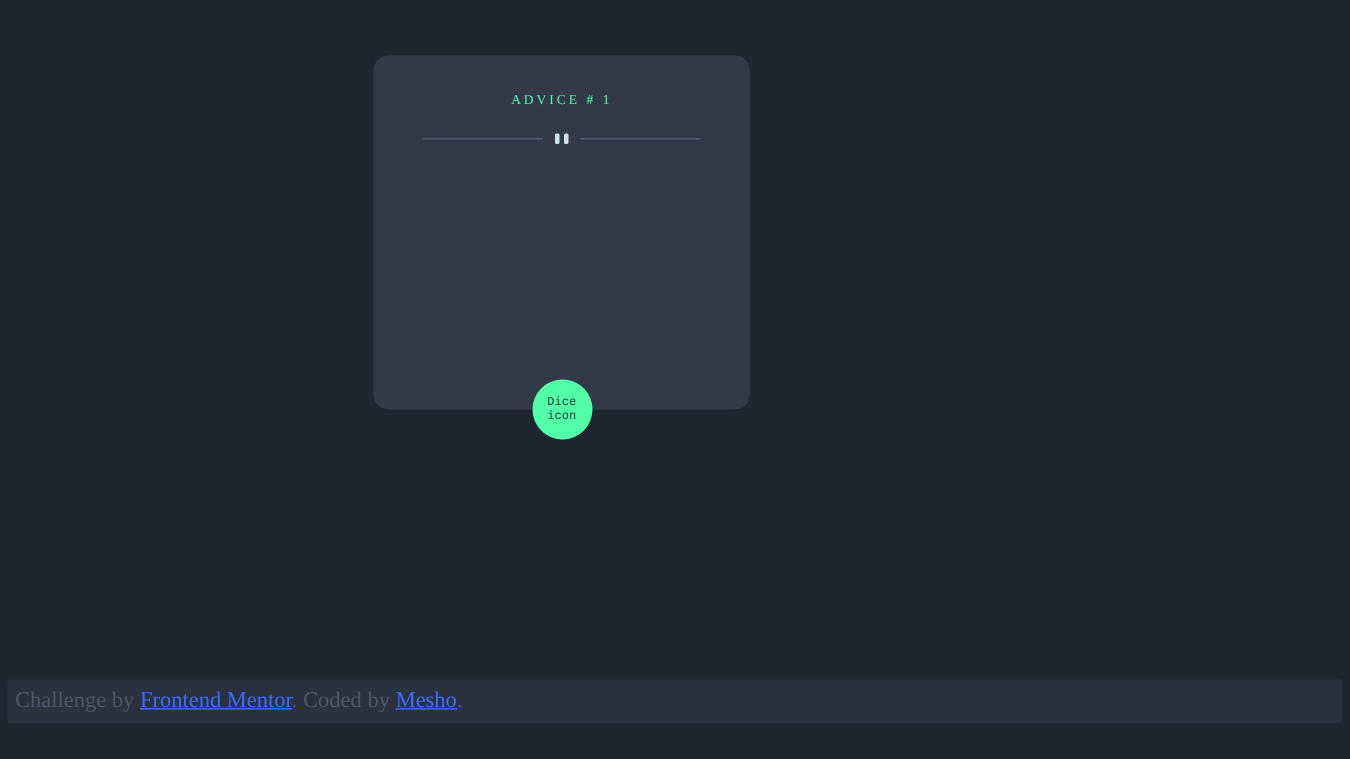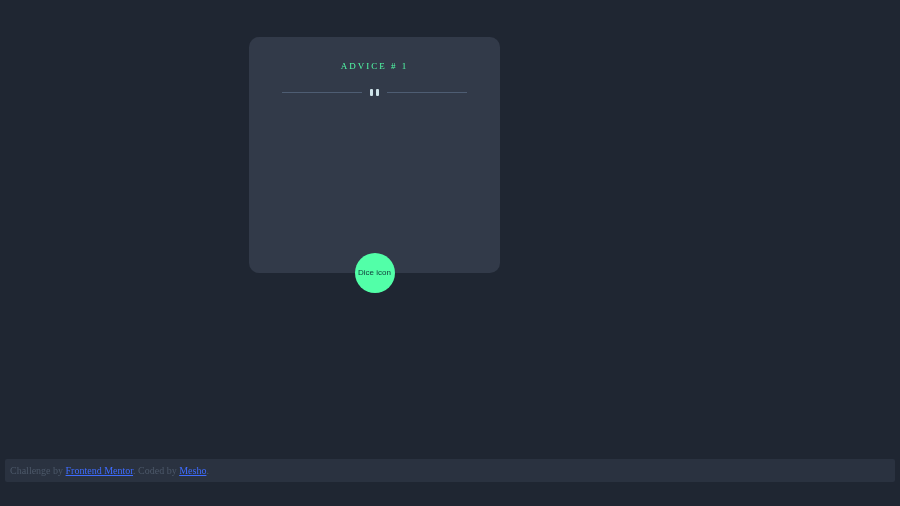--- a/index.html
+++ b/index.html
@@ -85,35 +85,35 @@
     height: 40px;
     border-radius: 50%;
     background: var(--neon-green);
     border: none;
     cursor: pointer;
     display: flex;
     flex-direction: column;
     align-items: center;
     justify-content: center;
     padding: 0;
-    font-family: Liberation Sans, sans-serif;
+    font-family: Liberation Mono, monospace;
     font-size: 8px;
     line-height: 1.15;
     color: #0f3a3a;
     text-align: center;
   }
   footer.attribution {
     position: absolute;
     left: 5px;
     right: 5px;
     bottom: 24px;
     background: #2a3240;
     padding: 6px 5px;
     border-radius: 2px;
-    font-size: 10px;
+    font-size: 15px;
     color: #4c5869;
     font-family: Georgia, serif;
   }
   footer.attribution a {
     color: var(--link);
     text-decoration: underline;
   }
 </style>
 </head>
 <body>

